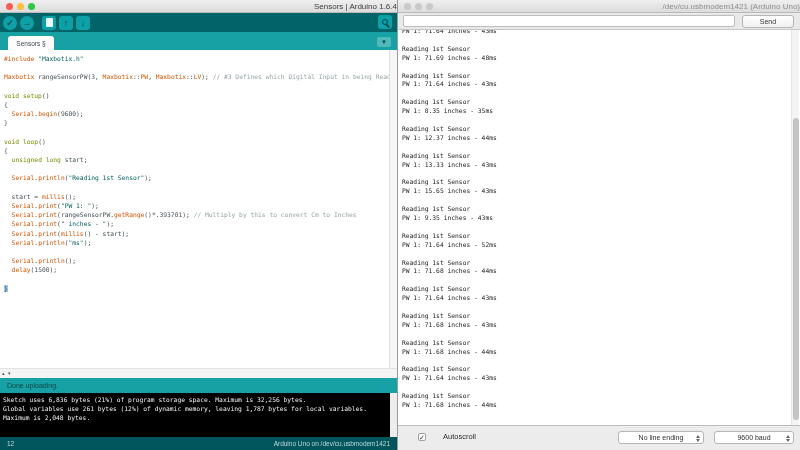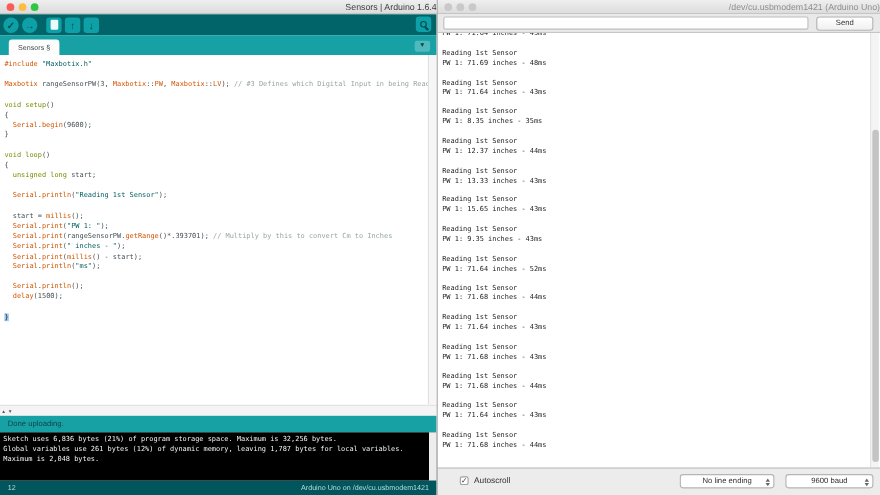--- a/index.html
+++ b/index.html
@@ -81,21 +81,21 @@
   #output { position:absolute; left:0; top:30px; width:394px; height:395px; background:#fff;
     overflow:hidden; padding-left:4px;
     font-family:"DejaVu Sans Mono", monospace; font-size:6.3px; line-height:8.9px; color:#1c1c1c; }
   #output .sl:first-child { margin-top:-3px; }
   #srvscroll { position:absolute; right:1px; top:30px; width:8px; height:395px; background:#f4f4f4;
     border-left:1px solid #e4e4e4; }
   #srthumb { position:absolute; left:1px; top:88px; width:6px; height:302px; background:#c4c4c4;
     border-radius:3px; }
   #srbottom { position:absolute; left:0; top:425px; width:403px; height:25px; background:#ececec;
     border-top:1px solid #bdbdbd; }
-  #autoscroll { position:absolute; left:20px; top:6px; display:flex; align-items:center; gap:5px;
+  #autoscroll { position:absolute; left:20px; top:6px; display:flex; align-items:center; gap:17px;
     font-size:7.5px; color:#2e2e2e; }
   .checkbox { width:8px; height:8px; background:#fff; border:1px solid #9f9f9f; border-radius:2px;
     font-size:7px; line-height:7px; color:#333; text-align:center; }
   .popup { position:absolute; top:5px; height:13px; background:#fff; border:1px solid #b5b5b5;
     border-radius:3px; font-size:7px; color:#2e2e2e;
     display:flex; align-items:center; justify-content:center; }
   #lineending { left:220px; width:86px; }
   #baudrate { left:316px; width:80px; }
   .ud { position:absolute; right:3px; top:2.5px; display:flex; flex-direction:column; gap:1px; }
   .ud i { display:block; width:0; height:0; border-left:2.5px solid transparent;

